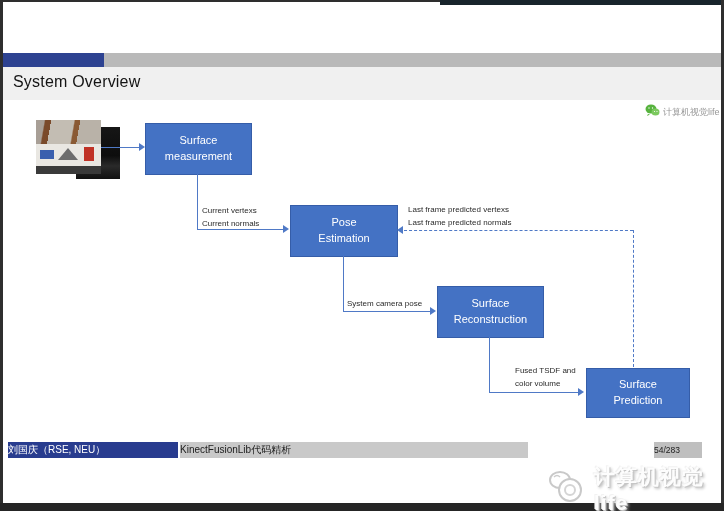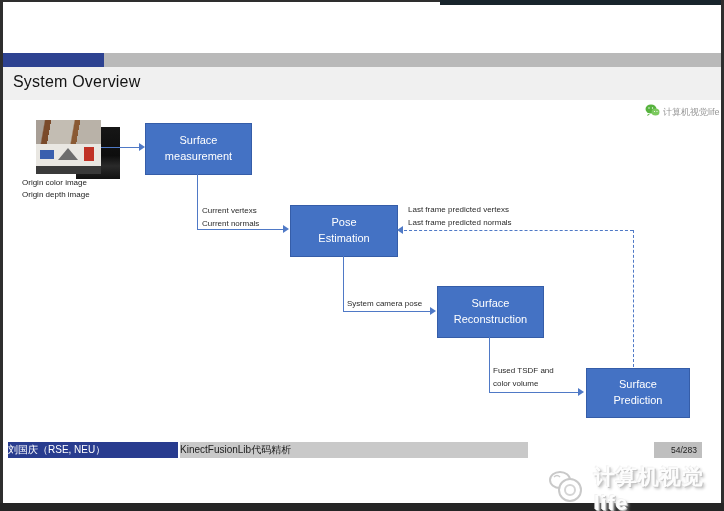--- a/index.html
+++ b/index.html
@@ -57,21 +57,21 @@
   .ah-left{position:absolute;width:0;height:0;
     border-top:4px solid transparent;border-bottom:4px solid transparent;border-right:6px solid #4f79c6;}
 
   .edge-label{position:absolute;font-size:8px;line-height:13px;color:#2a2a2a;white-space:pre-line;}
 
   
   .fseg{position:absolute;top:442px;height:16px;line-height:16px;font-size:10px;text-align:left;overflow:hidden;}
   .f-author{left:8px;width:170px;background:#283c8f;color:#fff;}
   .f-title{left:180px;width:348px;background:#c9c9c9;color:#1c1c1c;}
   .f-date{left:546px;width:106px;background:#bfbfbf;color:#1c1c1c;font-size:8.5px;}
-  .f-page{left:654px;width:48px;background:#bfbfbf;color:#1c1c1c;font-size:8.5px;text-align:right;padding-right:5px;box-sizing:border-box;}
+  .f-page{left:654px;width:48px;background:#bfbfbf;color:#1c1c1c;font-size:8.5px;text-align:left;padding-right:5px;box-sizing:border-box;}
 
   
   .wm-bottom{position:absolute;left:546px;top:463px;display:flex;align-items:center;gap:6px;}
   .wm-text{font-size:21px;font-weight:bold;color:#fdfdfd;letter-spacing:1px;
     text-shadow:1px 1px 0 #c6c6c6,-1px -1px 0 #f2f2f2,2px 2px 3px #b8b8b8;}
 </style>
 </head>
 <body>
 
 <div class="canvas">
@@ -104,22 +104,20 @@
 
   <div class="photo-depth"></div>
   <div class="photo-color">
     <div class="ph-wall"></div>
     <div class="ph-desk"></div>
     <div class="ph-item-blue"></div>
     <div class="ph-item-tri"></div>
     <div class="ph-item-red"></div>
     <div class="ph-floor"></div>
   </div>
-  <div class="photo-caption">Origin color image
-Origin depth image</div>
 
   <div class="fbox b-measure">Surface
 measurement</div>
   <div class="fbox b-pose">Pose
 Estimation</div>
   <div class="fbox b-recon">Surface
 Reconstruction</div>
   <div class="fbox b-pred">Surface
 Prediction</div>
 
@@ -139,21 +137,21 @@
 Last frame predicted normals</div>
 
   <div class="vline" style="left:343px;top:256px;height:55px;"></div>
   <div class="hline" style="left:343px;top:311px;width:88px;"></div>
   <div class="ah-right" style="left:430px;top:307px;"></div>
   <div class="edge-label" style="left:347px;top:297px;">System camera pose</div>
 
   <div class="vline" style="left:489px;top:337px;height:55px;"></div>
   <div class="hline" style="left:489px;top:392px;width:90px;"></div>
   <div class="ah-right" style="left:578px;top:388px;"></div>
-  <div class="edge-label" style="left:493px;top:364px;">Fused TSDF and
+  <div class="edge-label" style="left:515px;top:364px;">Fused TSDF and
 color volume</div>
 
   <div class="fseg f-author">刘国庆（RSE, NEU）</div>
   <div class="fseg f-title">KinectFusionLib代码精析</div>
   <div class="fseg f-page">54/283</div>
 
   <div class="wm-bottom">
     <span>
       <svg width="42" height="38" viewBox="0 0 42 38">
         <g fill="#ffffff" stroke="#c9c9c9" stroke-width="2">

